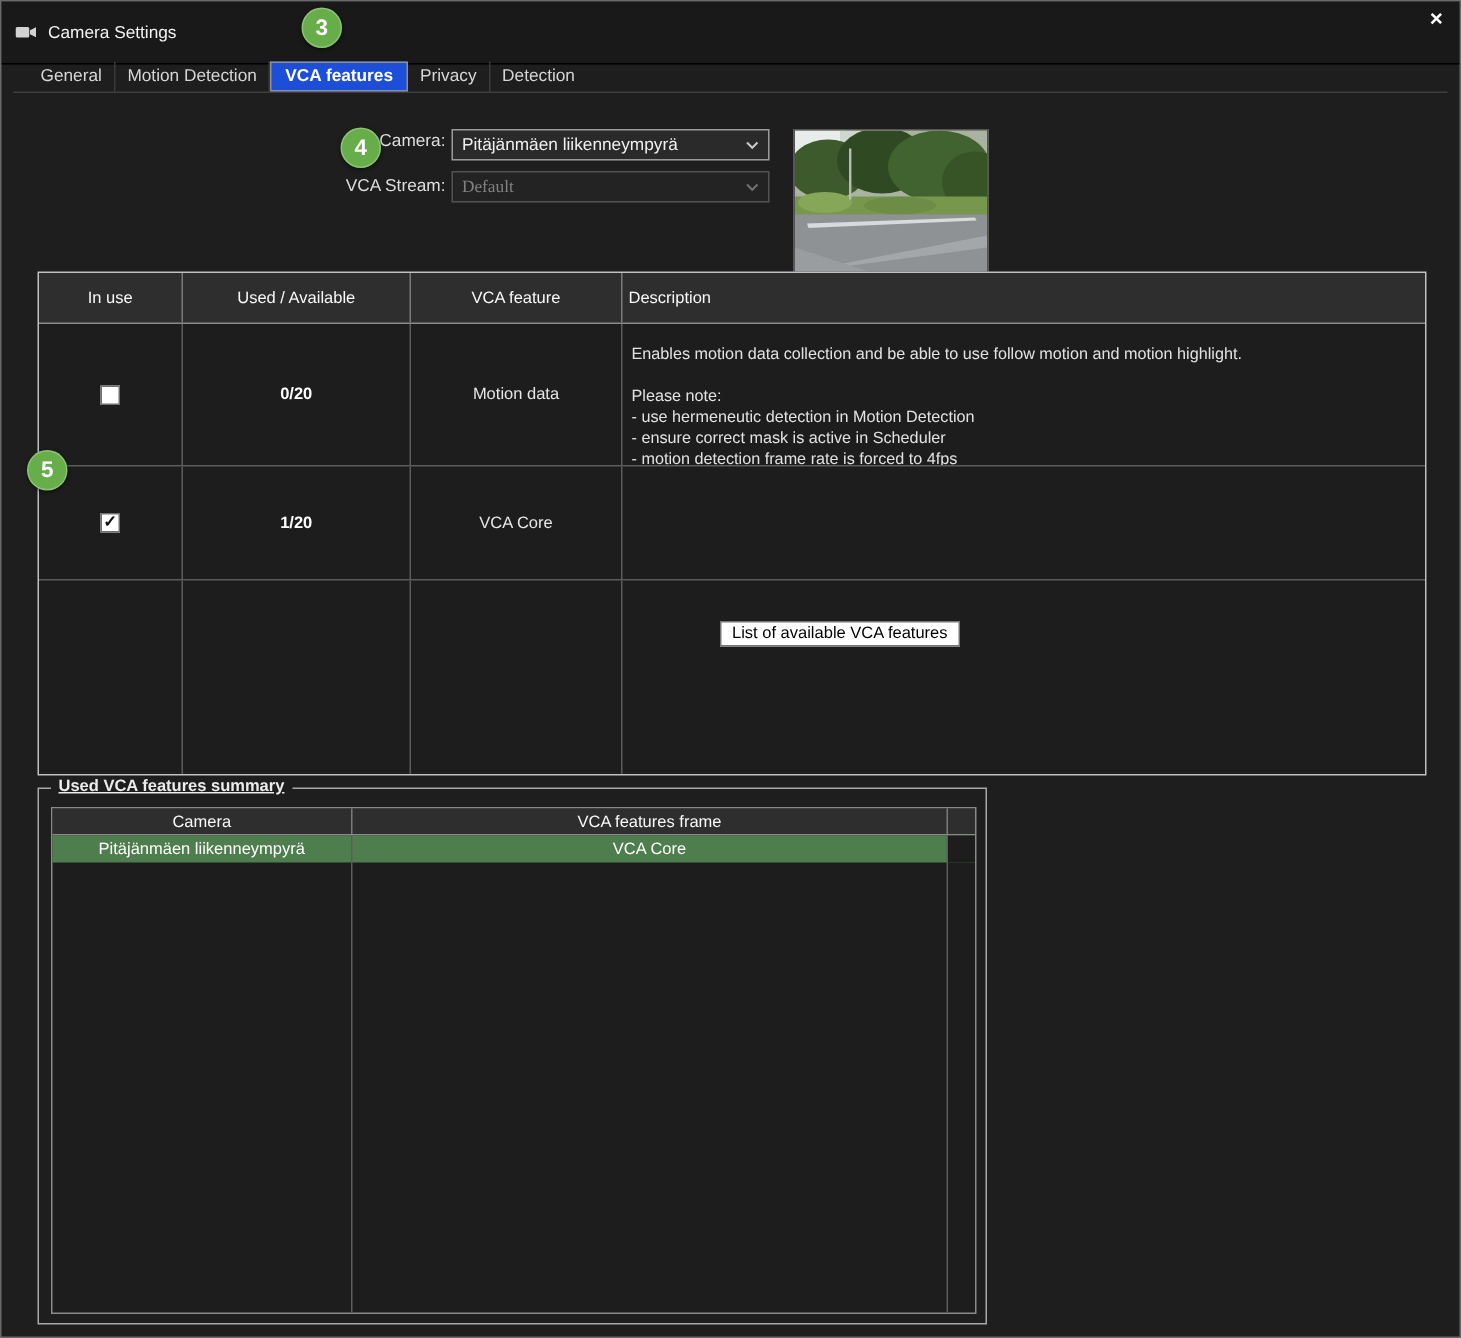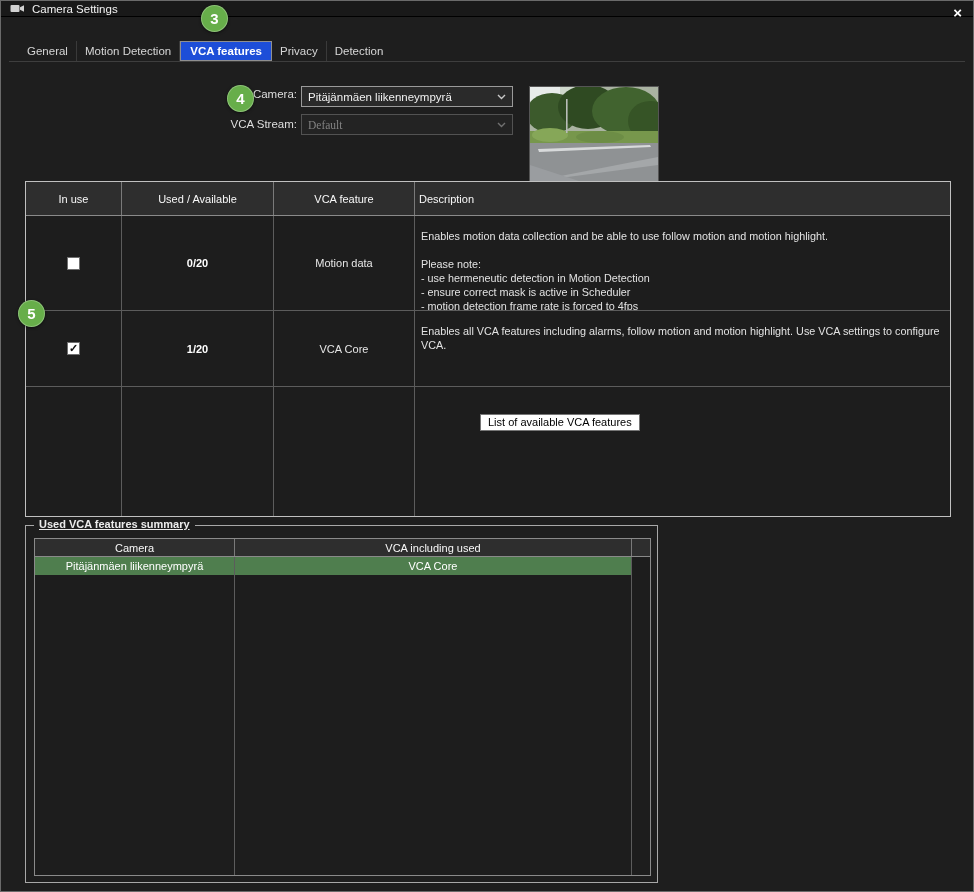--- a/index.html
+++ b/index.html
@@ -7,21 +7,21 @@
   body { font-family:"Liberation Sans", sans-serif; }
 
   .window {
     position:relative; width:974px; height:892px;
     background:#1e1e1e; border:1px solid #6a6a6a;
     overflow:hidden; color:#e4e4e4;
   }
 
   
   .titlebar {
-    position:absolute; top:0; left:0; right:0; height:16px;
+    position:absolute; top:0; left:0; right:0; height:42px;
     background:#191919; border-bottom:1px solid #000;
     display:flex; align-items:center; padding:0 9px;
   }
   .titlebar .title { font-size:11.5px; color:#f2f2f2; margin-left:7px; }
   .close-btn {
     position:absolute; right:11px; top:3px; font-size:15px; font-weight:bold;
     color:#ffffff; cursor:pointer; line-height:18px;
   }
 
   
@@ -229,40 +229,39 @@
     </div>
 
     <div class="vt-grid vt-row" style="height:76px;">
       <div class="vt-cell">
         <span class="checkbox">
           <span class="check">✓</span>
         </span>
       </div>
       <div class="vt-cell bold">1/20</div>
       <div class="vt-cell">VCA Core</div>
-      <div class="vt-cell desc">Enables all VCA features including alarms, follow motion and motion highlight. Use VCA settings to configure VCA.</div>
     </div>
 
     <div class="vt-grid vt-empty">
       <div></div>
         <div></div>
         <div></div>
         <div></div>
     </div>
   </div>
 
   <div class="tooltip">List of available VCA features</div>
 
   <div class="summary-box">
     <span class="summary-title">Used VCA features summary</span>
 
     <div class="stable">
       <div class="st-grid st-header">
         <div>Camera</div>
-        <div>VCA including used</div>
+        <div>VCA features frame</div>
         <div></div>
       </div>
 
       <div class="st-grid st-row" style="background: rgb(79, 126, 78);">
         <div>Pitäjänmäen liikenneympyrä</div>
         <div>VCA Core</div>
         <div class="cell-dark"></div>
       </div>
 
       <div class="st-grid st-empty">

